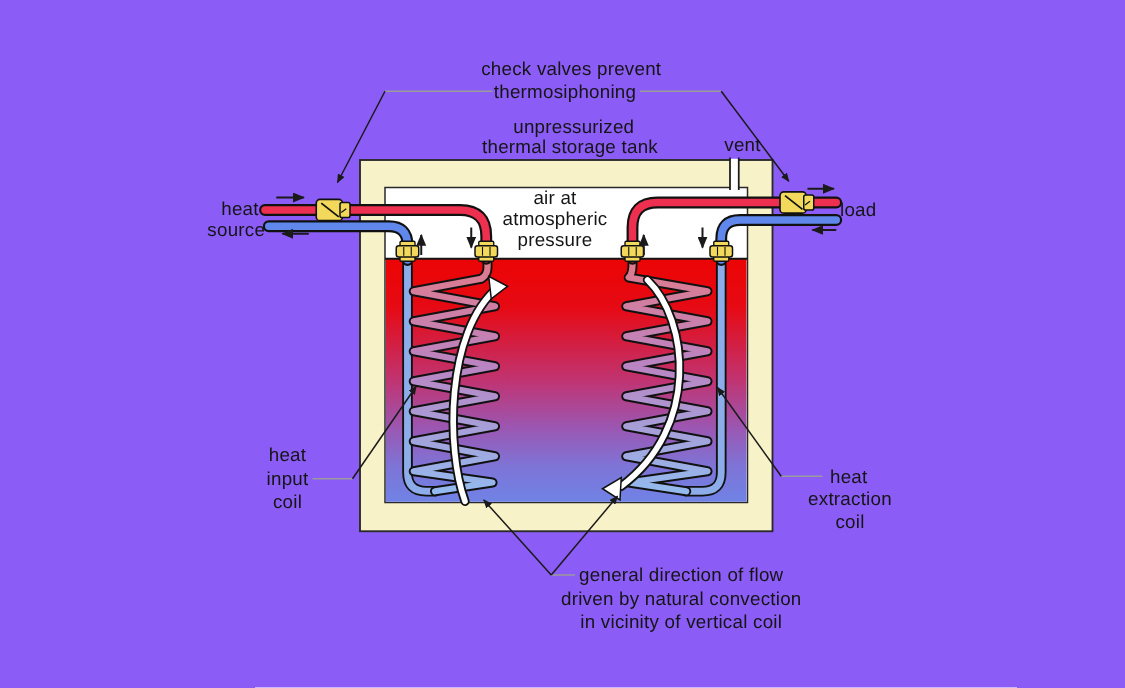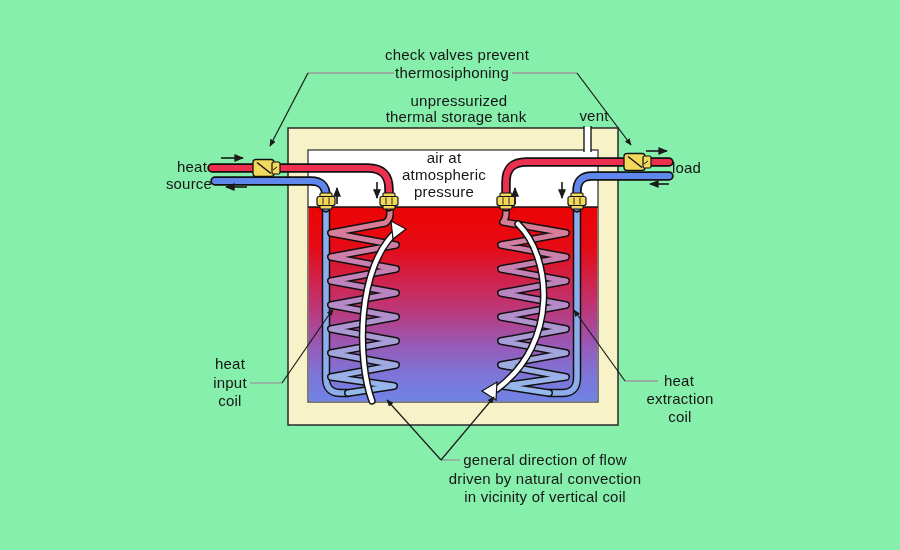--- a/index.html
+++ b/index.html
@@ -1,16 +1,16 @@
 <!DOCTYPE html>
 <html><head>
 <meta charset="utf-8">
 <style>
   html,body{margin:0;padding:0;background:#fff;}
-  .stage{position:relative;width:900px;height:550px;background:#86efac;overflow:hidden;
+  .stage{position:relative;width:900px;height:550px;background:#8b5cf6;overflow:hidden;
          font-family:"Liberation Sans",sans-serif;}
   svg{display:block}
   svg text{font-family:"Liberation Sans",sans-serif;font-size:15px;fill:#151515;letter-spacing:.2px;}
 </style>
 </head>
 <body>
 
 <div class="stage">
 <svg width="900" height="550" viewBox="0 0 900 550">
   <defs>

